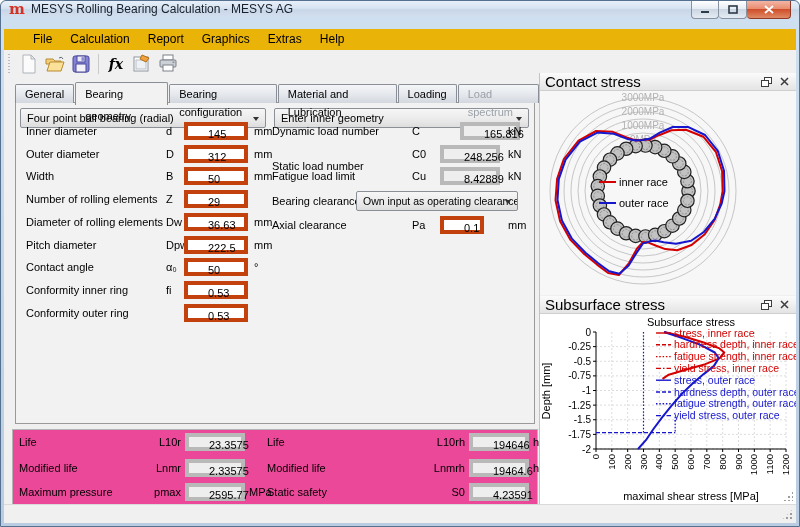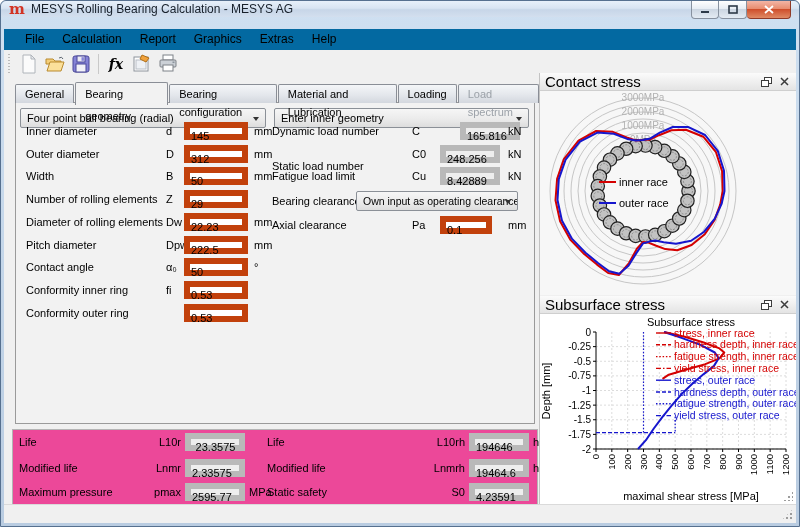--- a/index.html
+++ b/index.html
@@ -18,21 +18,21 @@
   .winbtn { width:28px; height:18px; border:1px solid #87919f; border-top:none; border-radius:0 0 4px 4px;
             display:flex; align-items:center; justify-content:center; margin-left:0;
             background:linear-gradient(#ffffff,#e7edf4 45%,#ccd6e2 50%,#e4ebf3); }
   .winbtn + .winbtn { border-left:none; }
   .winbtn.close { width:44px; background:linear-gradient(#f3b5a5,#e88d70 45%,#cf4f2c 50%,#e08a64);
                   border-color:#8f3a28; border-radius:0 0 4px 4px; }
 
   .client { position:absolute; left:3px; right:3px; top:28px; bottom:3px; background:#f0f0f0; overflow:hidden; }
 
   
-  .menubar { position:absolute; left:0; right:0; top:0; height:30px; background:#0369a1; border-bottom:1px solid #e2e2e2; display:flex; align-items:stretch; padding-left:12px;}
+  .menubar { position:absolute; left:0; right:0; top:0; height:30px; background:#eab308; border-bottom:1px solid #e2e2e2; display:flex; align-items:stretch; padding-left:20px;}
   .menu-item { padding:0 9px; line-height:20px; font-size:12px; cursor:default; }
   .toolbar { position:absolute; left:0; right:0; top:21px; height:27px; background:#f0f0f0; display:flex; align-items:center; }
   .tb-grip { width:5px; height:20px; margin:0 4px 0 3px;
              background-image:repeating-linear-gradient(#bbb 0 1px, transparent 1px 3px); background-size:2px 100%; background-repeat:no-repeat; background-position:1px 0;}
   .tb-icon { width:24px; height:22px; display:flex; align-items:center; justify-content:center; margin:0 1px; }
   .tb-sep { width:1px; height:20px; background:#c9c9c9; margin:0 4px; }
   .fx-glyph { font-family:"DejaVu Serif", serif; font-style:italic; font-weight:bold; font-size:14px; }
 
   
   .workarea { position:absolute; left:6px; top:48px; width:530px; height:429px; }
@@ -43,21 +43,21 @@
   .tab.disabled { color:#9ba1a8; }
   .tabpane { position:absolute; left:5px; top:25px; width:520px; height:322px; border:1px solid #9a9a9a; background:#f2f2f2; z-index:2;}
 
   .combo { position:absolute; height:20px; border:1px solid #8b9097; border-radius:2px; font-size:11px;
            background:linear-gradient(#f6f6f6,#eaeaea 60%,#dddddd); line-height:18px; padding:0 18px 0 6px; overflow:hidden; white-space:nowrap;}
   .combo::after { content:""; position:absolute; right:6px; top:8px; border:3.5px solid transparent; border-top:4.5px solid #333; }
 
   .frow { position:absolute; height:18px; }
   .flabel { position:absolute; line-height:18px; white-space:nowrap; }
   .fsym   { position:absolute; line-height:18px; }
-  .field  { position:absolute; height:18px; line-height:16px; padding-left:1px; background:#fff; border:6px solid #c2410c; font-size:11px; }
+  .field  { position:absolute; height:18px; line-height:16px; padding-left:20px; background:#fff; border:4px solid #c2410c; font-size:11px; }
   .field.ro { background:#eeeeee; border-color:#b9b9b9; }
   .funit  { position:absolute; line-height:18px; }
 
   .results { position:absolute; left:2px; top:352px; width:526px; height:76px; border:1px solid #b4b4b4; background:#ec4899; }
 
   
   .dockarea { position:absolute; left:535px; right:0; top:44px; bottom:19px; border-left:1px solid #c3c3c3; background:#f0f0f0; }
   .dock { position:absolute; left:0; right:0; }
   .dock-titlebar { height:18px; background:linear-gradient(#fbfbfb,#e4e4e4); border-bottom:1px solid #cfcfcf;
                    display:flex; align-items:center; padding:0 5px; }
@@ -192,21 +192,21 @@
               <span class="funit" style="left: 238px;">mm</span>
             </div>
             <div class="frow" style="top: 87px; left: 0px; right: 0px;">
               <span class="flabel" style="left: 10px;">Number of rolling elements</span>
               <span class="fsym" style="left: 150px;">Z</span>
               <div class="field" style="left: 168px; width: 64px;">29</div>
             </div>
             <div class="frow" style="top: 110px; left: 0px; right: 0px;">
               <span class="flabel" style="left: 10px;">Diameter of rolling elements</span>
               <span class="fsym" style="left: 150px;">Dw</span>
-              <div class="field" style="left: 168px; width: 64px;">22.23</div>
+              <div class="field" style="left: 168px; width: 64px;">36.63</div>
               <span class="funit" style="left: 238px;">mm</span>
             </div>
             <div class="frow" style="top: 133px; left: 0px; right: 0px;">
               <span class="flabel" style="left: 10px;">Pitch diameter</span>
               <span class="fsym" style="left: 150px;">Dpw</span>
               <div class="field" style="left: 168px; width: 64px;">222.5</div>
               <span class="funit" style="left: 238px;">mm</span>
             </div>
             <div class="frow" style="top: 155px; left: 0px; right: 0px;">
               <span class="flabel" style="left: 10px;">Contact angle</span>
@@ -242,21 +242,21 @@
               <div class="field ro" style="left: 424px; width: 60px;">8.42889</div>
               <span class="funit" style="left: 492px;">kN</span>
             </div>
             <div class="frow" style="top: 89px; left: 0px; right: 0px;">
               <span class="flabel" style="left: 256px;">Bearing clearance</span>
               <div class="combo" style="left: 340px; top: -1px; width: 162px; height: 20px; font-size: 10.5px;"><span>Own input as operating clearance</span></div>
             </div>
             <div class="frow" style="top: 113px; left: 0px; right: 0px;">
               <span class="flabel" style="left: 256px;">Axial clearance</span>
               <span class="fsym" style="left: 396px;">Pa</span>
-              <div class="field" style="left: 424px; width: 52px;">0.1</div>
+              <div class="field" style="left: 424px; width: 44px;">0.1</div>
               <span class="funit" style="left: 492px;">mm</span>
             </div>
           </div>
       </div>
 
       <div class="results" id="results-box">
           <div class="frow" style="top: 3px; left: 0px; right: 0px;">
             <span class="flabel" style="left: 6px;">Life</span>
             <span class="fsym" style="left: 108px; width: 60px; text-align: right;">L10r</span>
             <div class="field ro" style="left: 172px; width: 60px; text-align: center;">23.3575</div>

